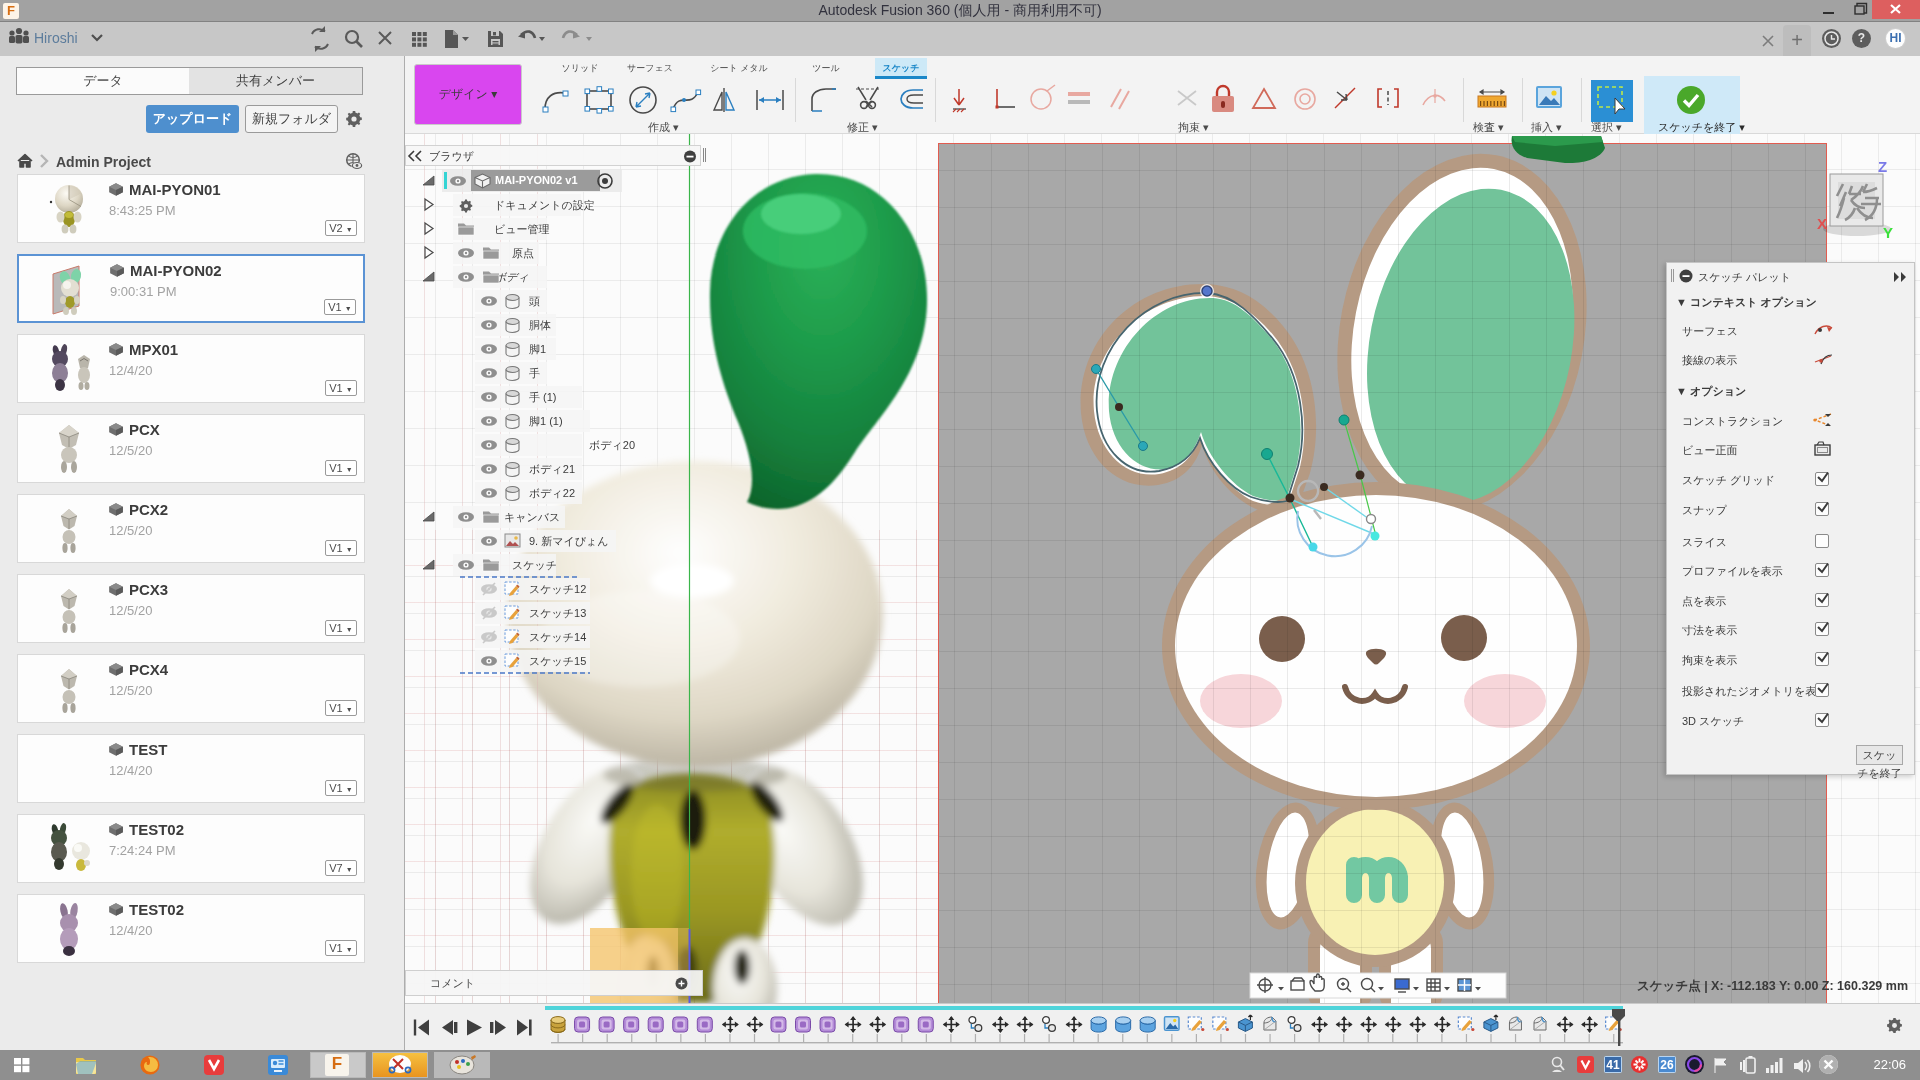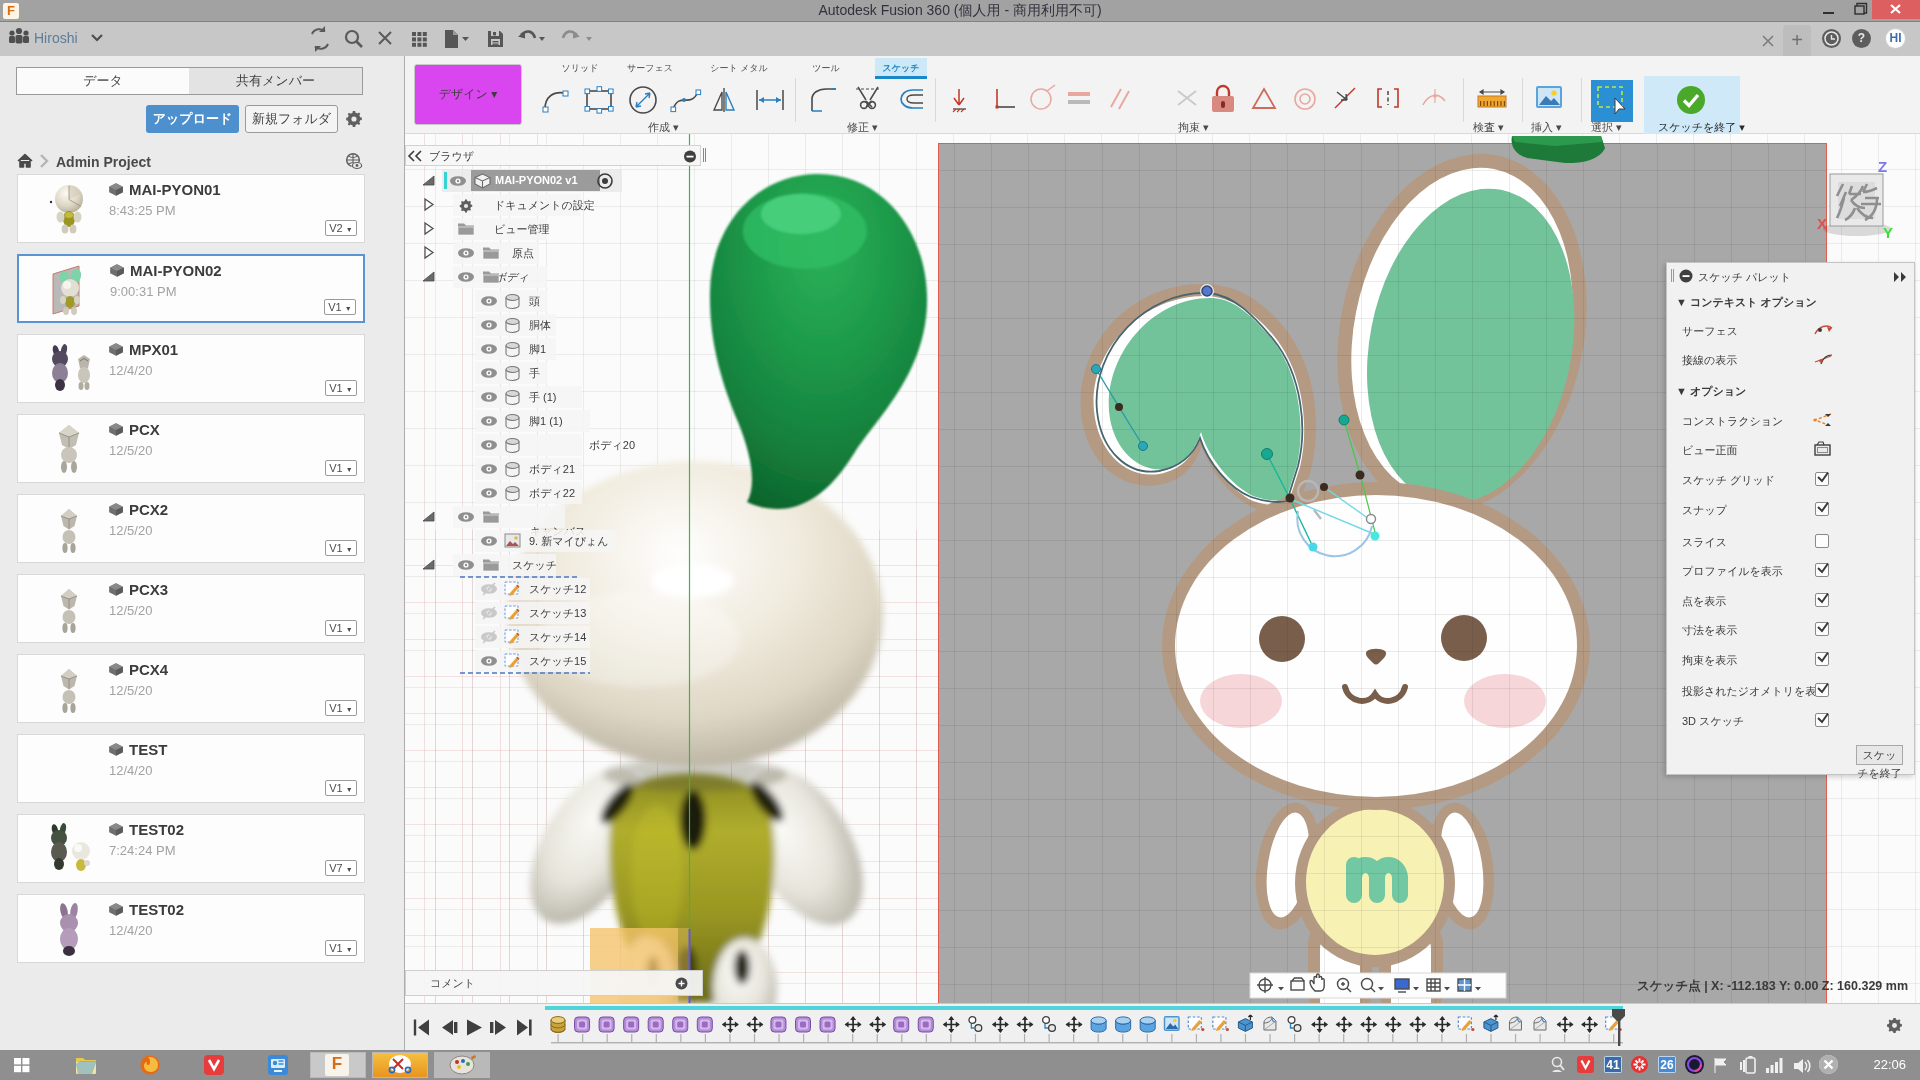--- a/index.html
+++ b/index.html
@@ -722,21 +722,21 @@
       <div class="trow" style="left:120px;top:242px;"><span class="tlabel" style="background:transparent;color:#3c3c3c;">手 (1)</span></div>
       <div class="abs" style="left:70px;top:265px;width:115px;height:22px;background:#f5f5f5e0"></div>
       <div class="trow" style="left:120px;top:266px;"><span class="tlabel" style="background:transparent;color:#3c3c3c;">脚1 (1)</span></div>
       <div class="abs" style="left:70px;top:289px;width:107px;height:22px;background:#f5f5f5e0"></div>
       <div class="trow" style="left:132px;top:290px;margin-left:48px;"><span class="tlabel" style="background:transparent;color:#3c3c3c;">ボディ20</span></div>
       <div class="abs" style="left:70px;top:313px;width:107px;height:22px;background:#f5f5f5e0"></div>
       <div class="trow" style="left:120px;top:314px;"><span class="tlabel" style="background:transparent;color:#3c3c3c;">ボディ21</span></div>
       <div class="abs" style="left:70px;top:337px;width:107px;height:22px;background:#f5f5f5e0"></div>
       <div class="trow" style="left:120px;top:338px;"><span class="tlabel" style="background:transparent;color:#3c3c3c;">ボディ22</span></div>
       <div class="abs" style="left:48px;top:361px;width:112px;height:22px;background:#f5f5f5e0"></div>
-      <div class="trow" style="left:121px;top:362px;margin-top:14px;"><span class="tlabel" style="background:transparent;color:#3c3c3c;">キャンバス</span></div>
+      <div class="trow" style="left:95px;top:362px;"><span class="tlabel" style="background:transparent;color:#3c3c3c;">キャンバス</span></div>
       <div class="abs" style="left:70px;top:385px;width:141px;height:22px;background:#f5f5f5e0"></div>
       <div class="trow" style="left:120px;top:386px;"><span class="tlabel" style="background:transparent;color:#3c3c3c;">9. 新マイぴょん</span></div>
       <div class="abs" style="left:48px;top:409px;width:103px;height:22px;background:#f5f5f5e0"></div>
       <div class="trow" style="left:103px;top:410px;"><span class="tlabel" style="background:transparent;color:#3c3c3c;">スケッチ</span></div>
       <div class="abs" style="left:70px;top:433px;width:115px;height:22px;background:#f5f5f5e0"></div>
       <div class="trow" style="left:120px;top:434px;"><span class="tlabel" style="background:transparent;color:#3c3c3c;">スケッチ12</span></div>
       <div class="abs" style="left:70px;top:457px;width:115px;height:22px;background:#f5f5f5e0"></div>
       <div class="trow" style="left:120px;top:458px;"><span class="tlabel" style="background:transparent;color:#3c3c3c;">スケッチ13</span></div>
       <div class="abs" style="left:70px;top:481px;width:115px;height:22px;background:#f5f5f5e0"></div>
       <div class="trow" style="left:120px;top:482px;"><span class="tlabel" style="background:transparent;color:#3c3c3c;">スケッチ14</span></div>

